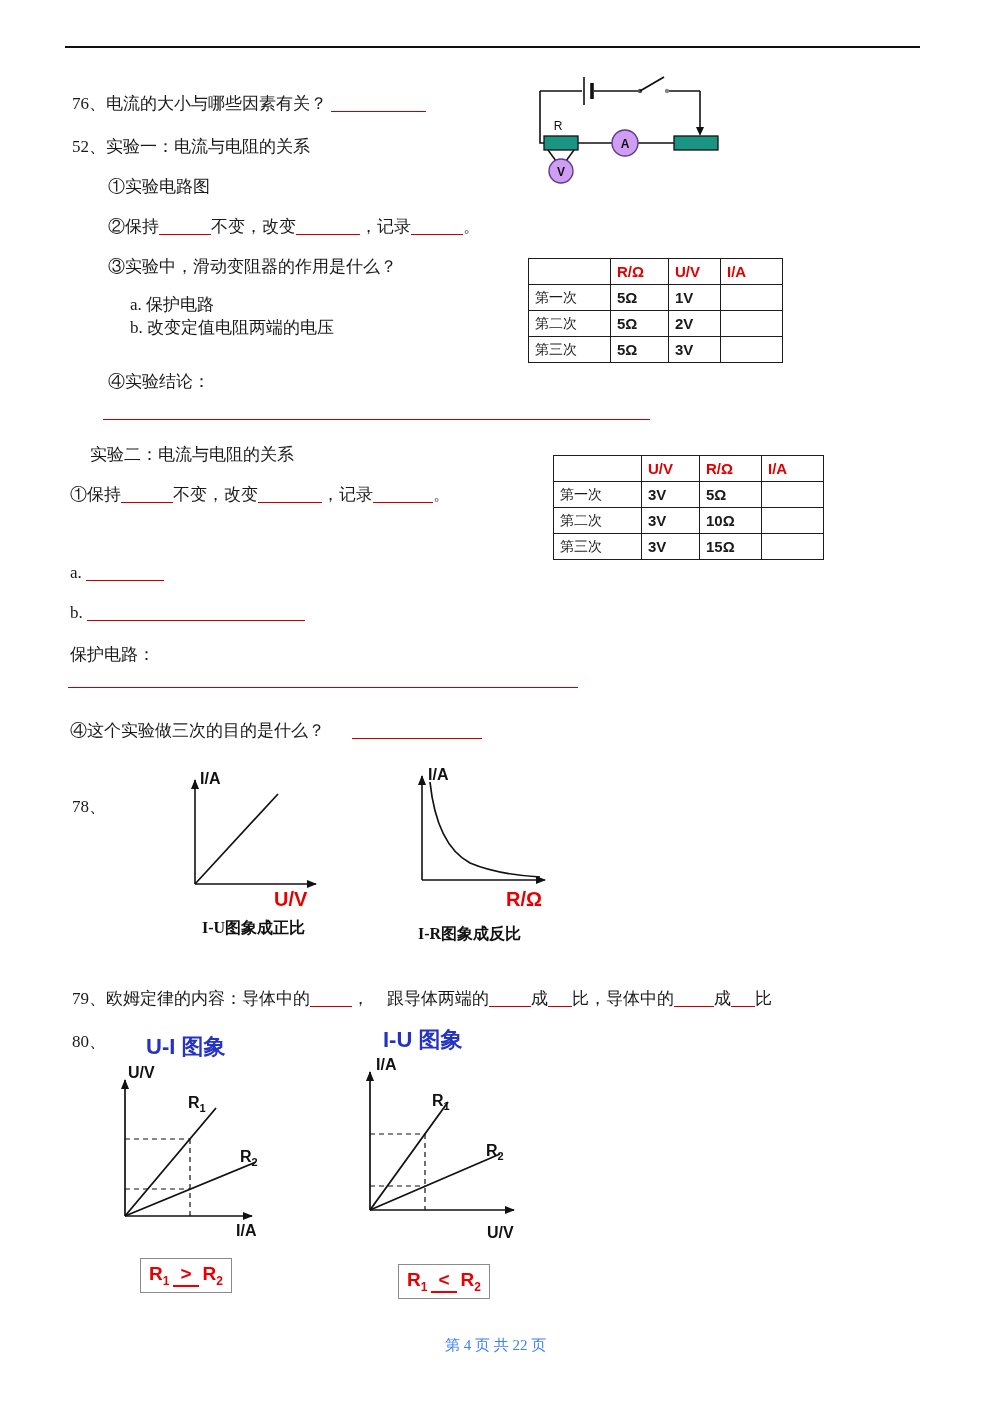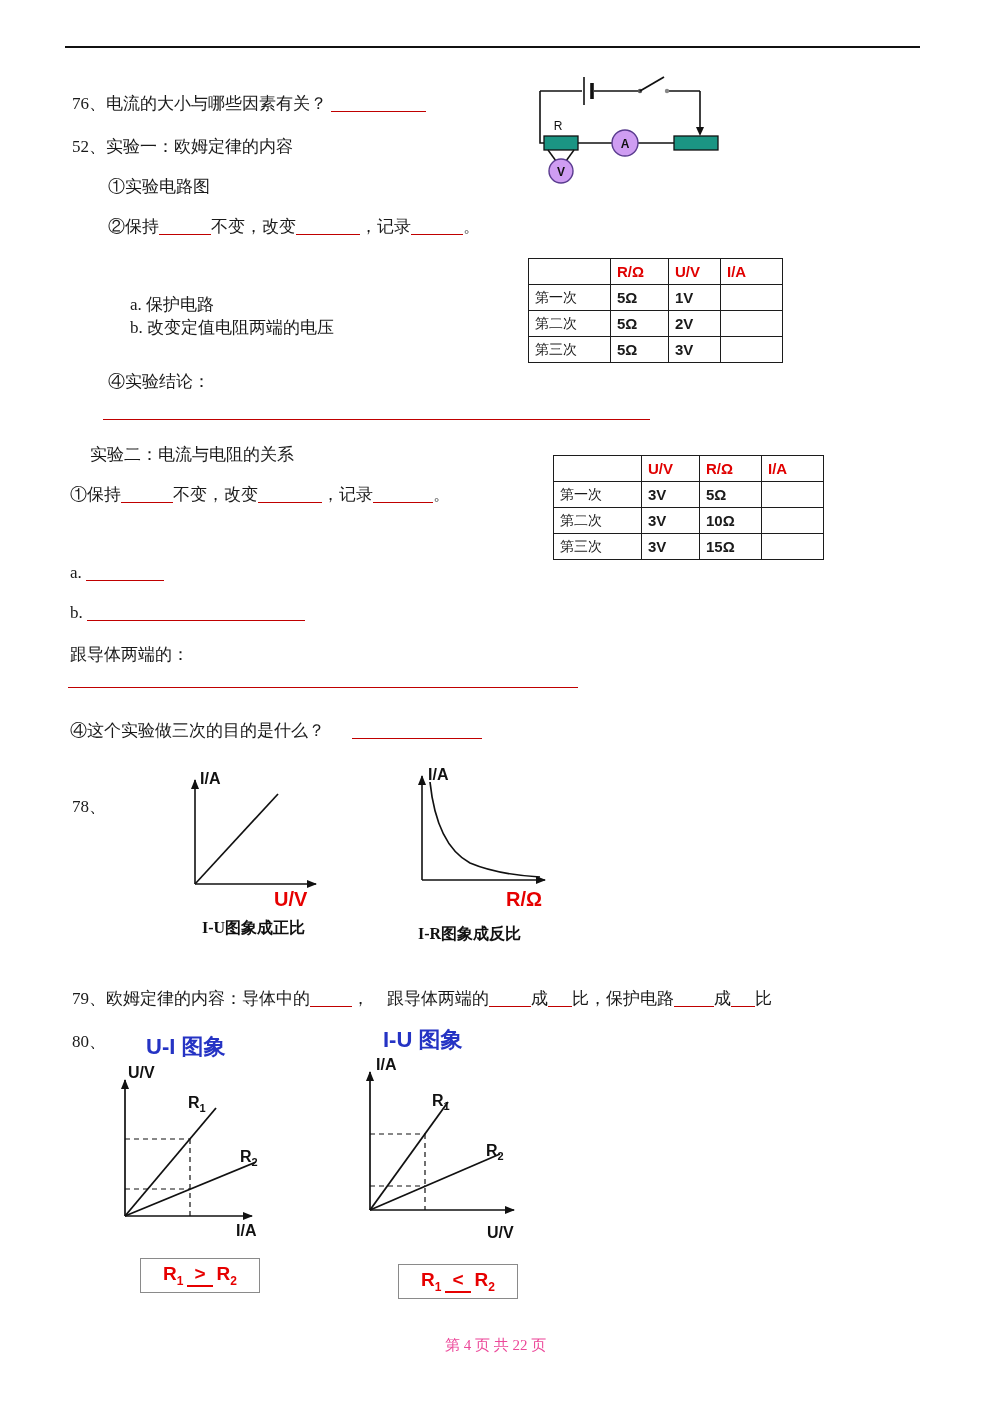--- a/index.html
+++ b/index.html
@@ -17,24 +17,24 @@
   table.dtable th.hdr { color:#e00000; font-weight:bold; }
   table.dtable td.rowlabel { font-family:Liberation Serif, serif; font-weight:normal; font-size:14px; }
   table.dtable td.val { font-weight:bold; }
 
   svg.diagram { position:absolute; overflow:visible; }
   .gl { position:absolute; font-family:"Liberation Sans", sans-serif; font-weight:bold; font-size:16px; color:#111; white-space:nowrap; }
   .gl sub { font-size:11px; }
   .gl-red { color:#e60000; font-size:20px; }
   .gcap { position:absolute; font-weight:bold; font-size:16px; color:#111; white-space:nowrap; }
   .btitle { position:absolute; font-family:"Liberation Sans", sans-serif; font-weight:bold; font-size:22px; color:#2533c4; white-space:nowrap; }
-  .relbox { position:absolute; border:1px solid #8a8a8a; padding:4px 22px; font-family:"Liberation Sans", sans-serif; font-size:19px; font-weight:bold; color:#e60000; white-space:nowrap; background:#fff; }
+  .relbox { position:absolute; border:1px solid #8a8a8a; padding:4px 8px; font-family:"Liberation Sans", sans-serif; font-size:19px; font-weight:bold; color:#e60000; white-space:nowrap; background:#fff; }
   .relbox sub { font-size:12px; }
   .relbox .op { display:inline-block; border-bottom:2px solid #e60000; padding:0 7px; margin:0 4px; }
-  .footer { position:absolute; left:0; top:1336px; width:100%; text-align:center; font-size:15px; color:#ec4899; }
+  .footer { position:absolute; left:0; top:1336px; width:100%; text-align:center; font-size:15px; color:#3b82f6; }
 </style>
 </head>
 <body>
 
 <div class="page">
 
   <div class="toprule"></div>
 
   <div class="txt" style="left:72px;top:92px">
     <span>76、</span><span>电流的大小与哪些因素有关？</span>
@@ -69,26 +69,27 @@
     <circle cx="97" cy="77" r="13" fill="#cf9df2" stroke="#5a3c8f" stroke-width="1.4"></circle>
     <text x="97" y="82" font-size="12" font-weight="bold" font-family="Liberation Sans, sans-serif" text-anchor="middle" fill="#111">A</text>
 
     <line x1="20" y1="84" x2="28" y2="95" stroke="#111" stroke-width="1.5"></line>
     <line x1="46" y1="84" x2="38" y2="95" stroke="#111" stroke-width="1.5"></line>
     <circle cx="33" cy="105" r="12" fill="#cf9df2" stroke="#5a3c8f" stroke-width="1.4"></circle>
     <text x="33" y="110" font-size="12" font-weight="bold" font-family="Liberation Sans, sans-serif" text-anchor="middle" fill="#111">V</text>
   </svg>
 
   <div class="txt" style="left:72px;top:135px">
-    <span>52、</span><span>实验一：欧姆定律的内容</span>
+    <span>52、</span><span>实验一：电流与电阻的关系</span>
   </div>
   <div class="txt" style="left:108px;top:175px">①实验电路图</div>
   <div class="txt" style="left:108px;top:215px">
     <span>②保持</span><span class="blank" style="width:52px"></span><span>不变，改变</span><span class="blank" style="width:64px"></span><span>，记录</span><span class="blank" style="width:52px"></span><span>。</span>
   </div>
+  <div class="txt" style="left:108px;top:255px">③实验中，滑动变阻器的作用是什么？</div>
   <div class="txt" style="left:130px;top:293px">a. 保护电路</div>
   <div class="txt" style="left:130px;top:316px">b. 改变定值电阻两端的电压</div>
   <div class="txt" style="left:108px;top:370px">④实验结论：</div>
   <div class="redline" style="left:103px;top:419px;width:547px"></div>
 
   <table class="dtable" style="left:528px;top:258px">
     <tbody>
         <tr>
       <th style="width:82px"></th>
       <th class="hdr" style="width:58px">R/Ω</th>
@@ -119,21 +120,21 @@
   <div class="txt" style="left:90px;top:443px">实验二：电流与电阻的关系</div>
   <div class="txt" style="left:70px;top:483px">
     <span>①保持</span><span class="blank" style="width:52px"></span><span>不变，改变</span><span class="blank" style="width:64px"></span><span>，记录</span><span class="blank" style="width:60px"></span><span>。</span>
   </div>
   <div class="txt" style="left:70px;top:563px">
     <span>a.</span> <span class="blank" style="width:78px"></span>
   </div>
   <div class="txt" style="left:70px;top:603px">
     <span>b.</span> <span class="blank" style="width:218px"></span>
   </div>
-  <div class="txt" style="left:70px;top:643px">跟导体两端的：</div>
+  <div class="txt" style="left:70px;top:643px">保护电路：</div>
   <div class="redline" style="left:68px;top:687px;width:510px"></div>
   <div class="txt" style="left:70px;top:719px">
     <span>④这个实验做三次的目的是什么？</span>
     <span class="sp"></span>
     <span class="blank" style="width:130px"></span>
   </div>
 
   <table class="dtable" style="left:553px;top:455px">
     <tbody>
         <tr>
@@ -181,21 +182,21 @@
     <polygon points="10,17 14,7 18,17" fill="#111"></polygon>
     <line x1="14" y1="112" x2="137" y2="112" stroke="#111" stroke-width="1.6"></line>
     <polygon points="128,108 138,112 128,116" fill="#111"></polygon>
     <path d="M22,14 C26,52 38,82 62,95 C88,106 115,108 132,109" fill="none" stroke="#111" stroke-width="1.7"></path>
   </svg>
   <span class="gl" style="left:428px;top:766px">I/A</span>
   <span class="gl gl-red" style="left:506px;top:888px">R/Ω</span>
   <div class="gcap" style="left:418px;top:924px">I-R图象成反比</div>
 
   <div class="txt" style="left:72px;top:987px">
-    <span>79、</span><span>欧姆定律的内容：导体中的</span><span class="blank" style="width:42px"></span><span>，</span><span class="sp"></span><span>跟导体两端的</span><span class="blank" style="width:42px"></span><span>成</span><span class="blank" style="width:24px"></span><span>比，保护电路</span><span class="blank" style="width:40px"></span><span>成</span><span class="blank" style="width:24px"></span><span>比</span>
+    <span>79、</span><span>欧姆定律的内容：导体中的</span><span class="blank" style="width:42px"></span><span>，</span><span class="sp"></span><span>跟导体两端的</span><span class="blank" style="width:42px"></span><span>成</span><span class="blank" style="width:24px"></span><span>比，导体中的</span><span class="blank" style="width:40px"></span><span>成</span><span class="blank" style="width:24px"></span><span>比</span>
   </div>
 
   <div class="txt" style="left:72px;top:1030px">80、</div>
   <div class="btitle" style="left:146px;top:1032px">U-I 图象</div>
   <div class="btitle" style="left:383px;top:1025px">I-U 图象</div>
 
   <svg class="diagram" style="left:98px;top:1070px" width="185" height="160" viewBox="0 0 185 160">
     <line x1="27" y1="146" x2="27" y2="10" stroke="#111" stroke-width="1.7"></line>
     <polygon points="23,19 27,9 31,19" fill="#111"></polygon>
     <line x1="27" y1="146" x2="154" y2="146" stroke="#111" stroke-width="1.7"></line>

